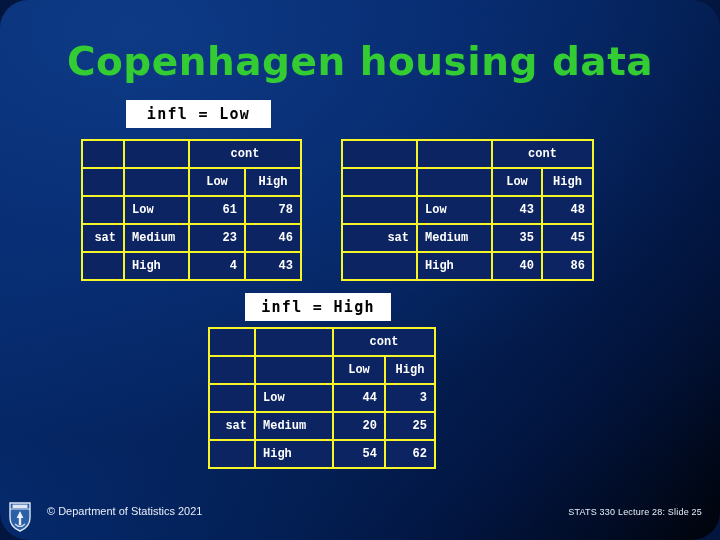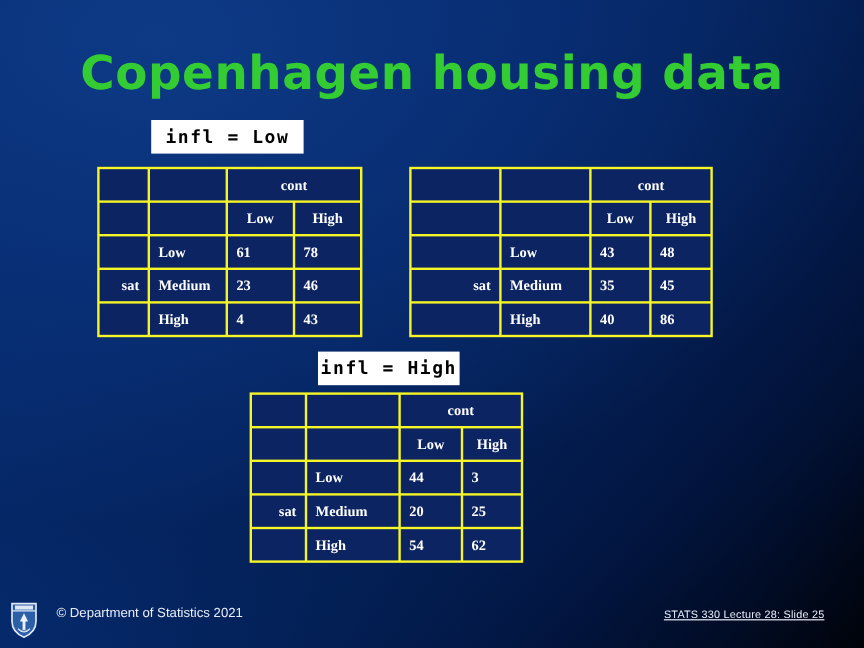--- a/index.html
+++ b/index.html
@@ -30,20 +30,21 @@
          rgba(0,0,0,0) 78%),
       linear-gradient(128deg,
          #06347f 0%,
          #06317a 22%,
          #05296b 42%,
          #032056 60%,
          #021540 76%,
          #010c26 89%,
          #000309 100%);
     overflow: hidden;
+    border-radius: 28px;
   }
 
   
   #title {
     position: absolute;
     top: 38px;
     left: 0;
     width: 720px;
     text-align: center;
     font-family: "DejaVu Sans", sans-serif;
@@ -62,50 +63,50 @@
     color: #000000;
     font-family: "DejaVu Sans Mono", monospace;
     font-size: 15px;
     font-weight: bold;
     letter-spacing: 1.3px;
     text-align: center;
     line-height: 28px;
     height: 28px;
     white-space: nowrap;
   }
-  #caption-low  { left: 126px; top: 100px; width: 127px; }
+  #caption-low  { left: 126px; top: 100px; width: 145px; }
   #caption-med  { left: 387px; top: 100px; width: 144px; }
-  #caption-high { left: 245px; top: 293px; width: 118px; margin-left: 20px; }
+  #caption-high { left: 245px; top: 293px; width: 146px; }
 
   
   .xtab {
     position: absolute;
     border-collapse: separate;
     border-spacing: 2px;
     background: #f5f527;
     table-layout: fixed;
   }
   .xtab td {
     background: #0c2461;
     color: #ffffff;
-    font-family: Liberation Serif, serif;
+    font-family: Liberation Mono, monospace;
     font-size: 12px;
     font-weight: bold;
     height: 26px;
     padding: 0 7px;
     vertical-align: middle;
     white-space: nowrap;
     overflow: hidden;
   }
   .c-blank   { }
   .c-span    { text-align: center; }
   .c-colhead { text-align: center; }
   .c-rowlab  { text-align: left; }
   .c-corner  { text-align: right; }
-  .c-num     { }
+  .c-num     { text-align: right; }
 
   
   #table-low  { left: 81px;  top: 139px; width: 217px; }
   #table-med  { left: 341px; top: 139px; width: 247px; }
   #table-high { left: 208px; top: 327px; width: 222px; }
 
   #table-low  .col-a { width: 40px; }
   #table-low  .col-b { width: 63px; }
   #table-low  .col-c { width: 54px; }
   #table-low  .col-d { width: 54px; }
@@ -124,27 +125,26 @@
   #footer-left {
     position: absolute;
     left: 47px;
     top: 505px;
     font-size: 11px;
     color: #e8eef8;
     white-space: nowrap;
   }
   #footer-right {
     position: absolute;
-    right: 33px;
+    right: 18px;
     top: 507px;
     font-size: 9px;
     letter-spacing: 0.2px;
     color: #e8eef8;
     white-space: nowrap;
-    text-decoration: underline;
   }
 
   
   #logo {
     position: absolute;
     left: 7px;
     top: 500px;
     width: 26px;
     height: 32px;
   }

